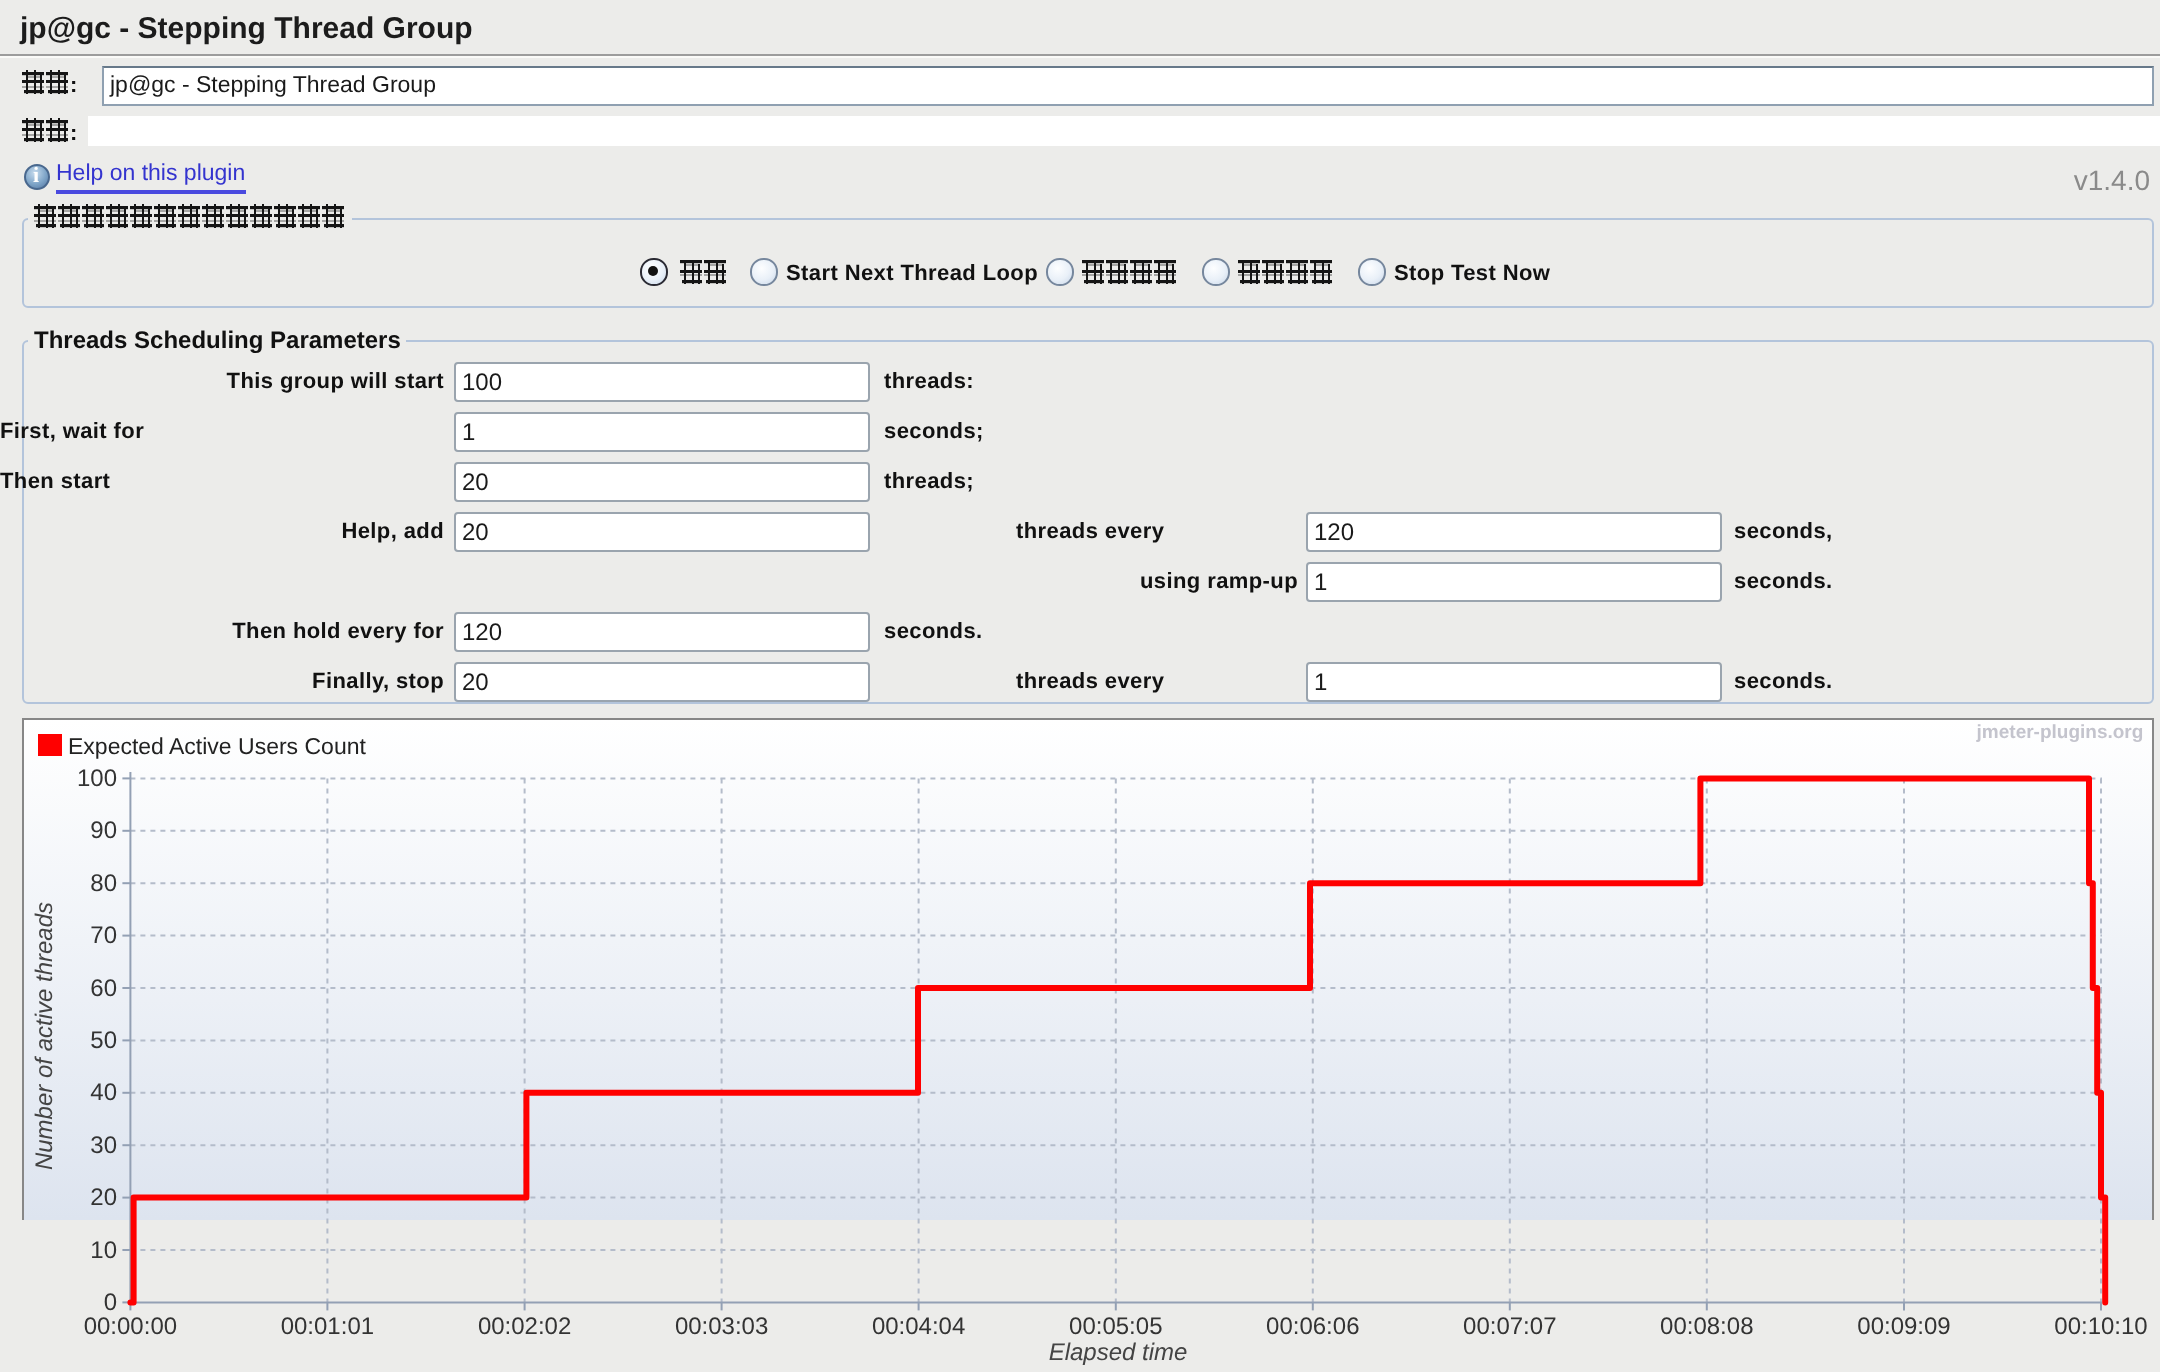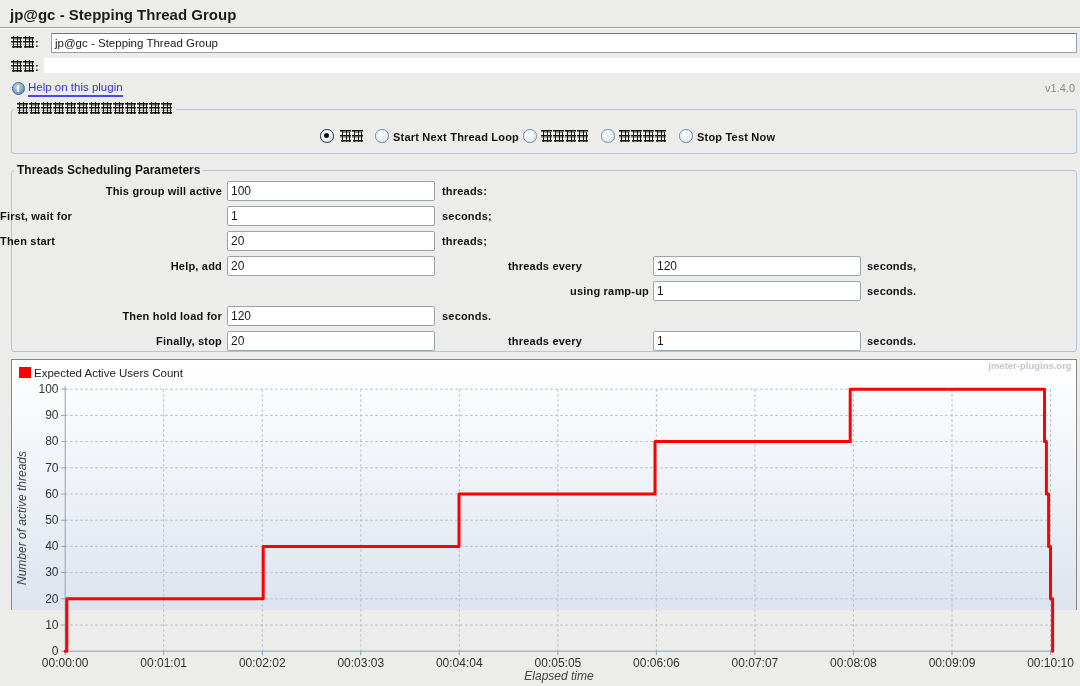--- a/index.html
+++ b/index.html
@@ -44,40 +44,40 @@
   <div class="val" style="padding:3px 0 0 3px; font-size:11.5px;">jp@gc - Stepping Thread Group</div>
 </div>
 
 <div class="abs lbl" style="left:11px; top:59px;"><span class="cj"></span><span class="cj"></span><span class="cjc">:</span></div>
 <div class="abs" style="left:44px; top:58px; width:1036px; height:15px; background:#fff;"></div>
 
 <div class="abs" style="left:12px; top:82px; width:13px; height:13px; border-radius:50%;
   background:radial-gradient(circle at 40% 32%, #c7dcee, #7fa5c8 55%, #51749f); border:1px solid #49688e;"></div>
 <div class="abs" style="left:16.5px; top:82px; font-family:'Liberation Serif',serif; font-weight:bold; font-size:11px; color:#fff; line-height:13px;">i</div>
 <div class="abs" style="left:28px; top:81px; font-size:11.5px; color:#3434cf; border-bottom:2px solid #4a4adf; padding-bottom:1px; line-height:13px;">Help on this plugin</div>
-<div class="abs" style="right:5px; top:82px; font-size:11px; color:#8a8a8a;">v1.4.0</div>
+<div class="abs" style="right:5px; top:82px; font-size:14px; color:#8a8a8a;">v1.4.0</div>
 
 <div class="gbox" style="left:11px; top:109px; width:1066px; height:45px;"></div>
 <div class="gtitle" style="left:14px; top:102px;"><span class="cj"></span><span class="cj"></span><span class="cj"></span><span class="cj"></span><span class="cj"></span><span class="cj"></span><span class="cj"></span><span class="cj"></span><span class="cj"></span><span class="cj"></span><span class="cj"></span><span class="cj"></span><span class="cj"></span></div>
 
 <div class="radio sel" style="left:320px; top:129px;"></div>
 <div class="rlbl" style="left:340px; top:129.5px;"><span class="cj"></span><span class="cj"></span></div>
 <div class="radio" style="left:375px; top:129px;"></div>
 <div class="rlbl" style="left:393px; top:129.5px;">Start Next Thread Loop</div>
 <div class="radio" style="left:523px; top:129px;"></div>
 <div class="rlbl" style="left:541px; top:129.5px;"><span class="cj"></span><span class="cj"></span><span class="cj"></span><span class="cj"></span></div>
 <div class="radio" style="left:601px; top:129px;"></div>
 <div class="rlbl" style="left:619px; top:129.5px;"><span class="cj"></span><span class="cj"></span><span class="cj"></span><span class="cj"></span></div>
 <div class="radio" style="left:679px; top:129px;"></div>
 <div class="rlbl" style="left:697px; top:129.5px;">Stop Test Now</div>
 
 <div class="gbox" style="left:11px; top:170px; width:1066px; height:182px;"></div>
 <div class="gtitle" style="left:14px; top:163px;">Threads Scheduling Parameters</div>
 
-<div class="abs lbl" style="left:0; top:182.5px; width:222px; text-align:right;">This group will active</div>
+<div class="abs lbl" style="left:0; top:182.5px; width:222px; text-align:right;">This group will start</div>
 <div class="abs inp" style="left:227px; top:180.5px; width:208px; height:20px;">100</div>
 <div class="abs lbl" style="left:442px; top:182.5px;">threads:</div>
 
 <div class="abs lbl" style="left:0; top:207.5px; width:222px; ">First, wait for</div>
 <div class="abs inp" style="left:227px; top:205.5px; width:208px; height:20px;">1</div>
 <div class="abs lbl" style="left:442px; top:207.5px;">seconds;</div>
 
 <div class="abs lbl" style="left:0; top:232.5px; width:222px; text-align:left;">Then start</div>
 <div class="abs inp" style="left:227px; top:230.5px; width:208px; height:20px;">20</div>
 <div class="abs lbl" style="left:442px; top:232.5px;">threads;</div>
@@ -85,21 +85,21 @@
 <div class="abs lbl" style="left:0; top:258px; width:222px; text-align:right;">Help, add</div>
 <div class="abs inp" style="left:227px; top:256px; width:208px; height:20px;">20</div>
 <div class="abs lbl" style="left:508px; top:258px;">threads every</div>
 <div class="abs inp" style="left:653px; top:256px; width:208px; height:20px;">120</div>
 <div class="abs lbl" style="left:867px; top:258px;">seconds,</div>
 
 <div class="abs lbl" style="left:0; top:283px; width:649px; text-align:right;">using ramp-up</div>
 <div class="abs inp" style="left:653px; top:281px; width:208px; height:20px;">1</div>
 <div class="abs lbl" style="left:867px; top:283px;">seconds.</div>
 
-<div class="abs lbl" style="left:0; top:308px; width:222px; text-align:right;">Then hold load for</div>
+<div class="abs lbl" style="left:0; top:308px; width:222px; text-align:right;">Then hold every for</div>
 <div class="abs inp" style="left:227px; top:306px; width:208px; height:20px;">120</div>
 <div class="abs lbl" style="left:442px; top:308px;">seconds.</div>
 
 <div class="abs lbl" style="left:0; top:333px; width:222px; text-align:right;">Finally, stop</div>
 <div class="abs inp" style="left:227px; top:331px; width:208px; height:20px;">20</div>
 <div class="abs lbl" style="left:508px; top:333px;">threads every</div>
 <div class="abs inp" style="left:653px; top:331px; width:208px; height:20px;">1</div>
 <div class="abs lbl" style="left:867px; top:333px;">seconds.</div>
 
 <div class="abs" style="left:11px; top:359px; width:1066px; height:251px; border:1px solid #878787; border-bottom:none;

